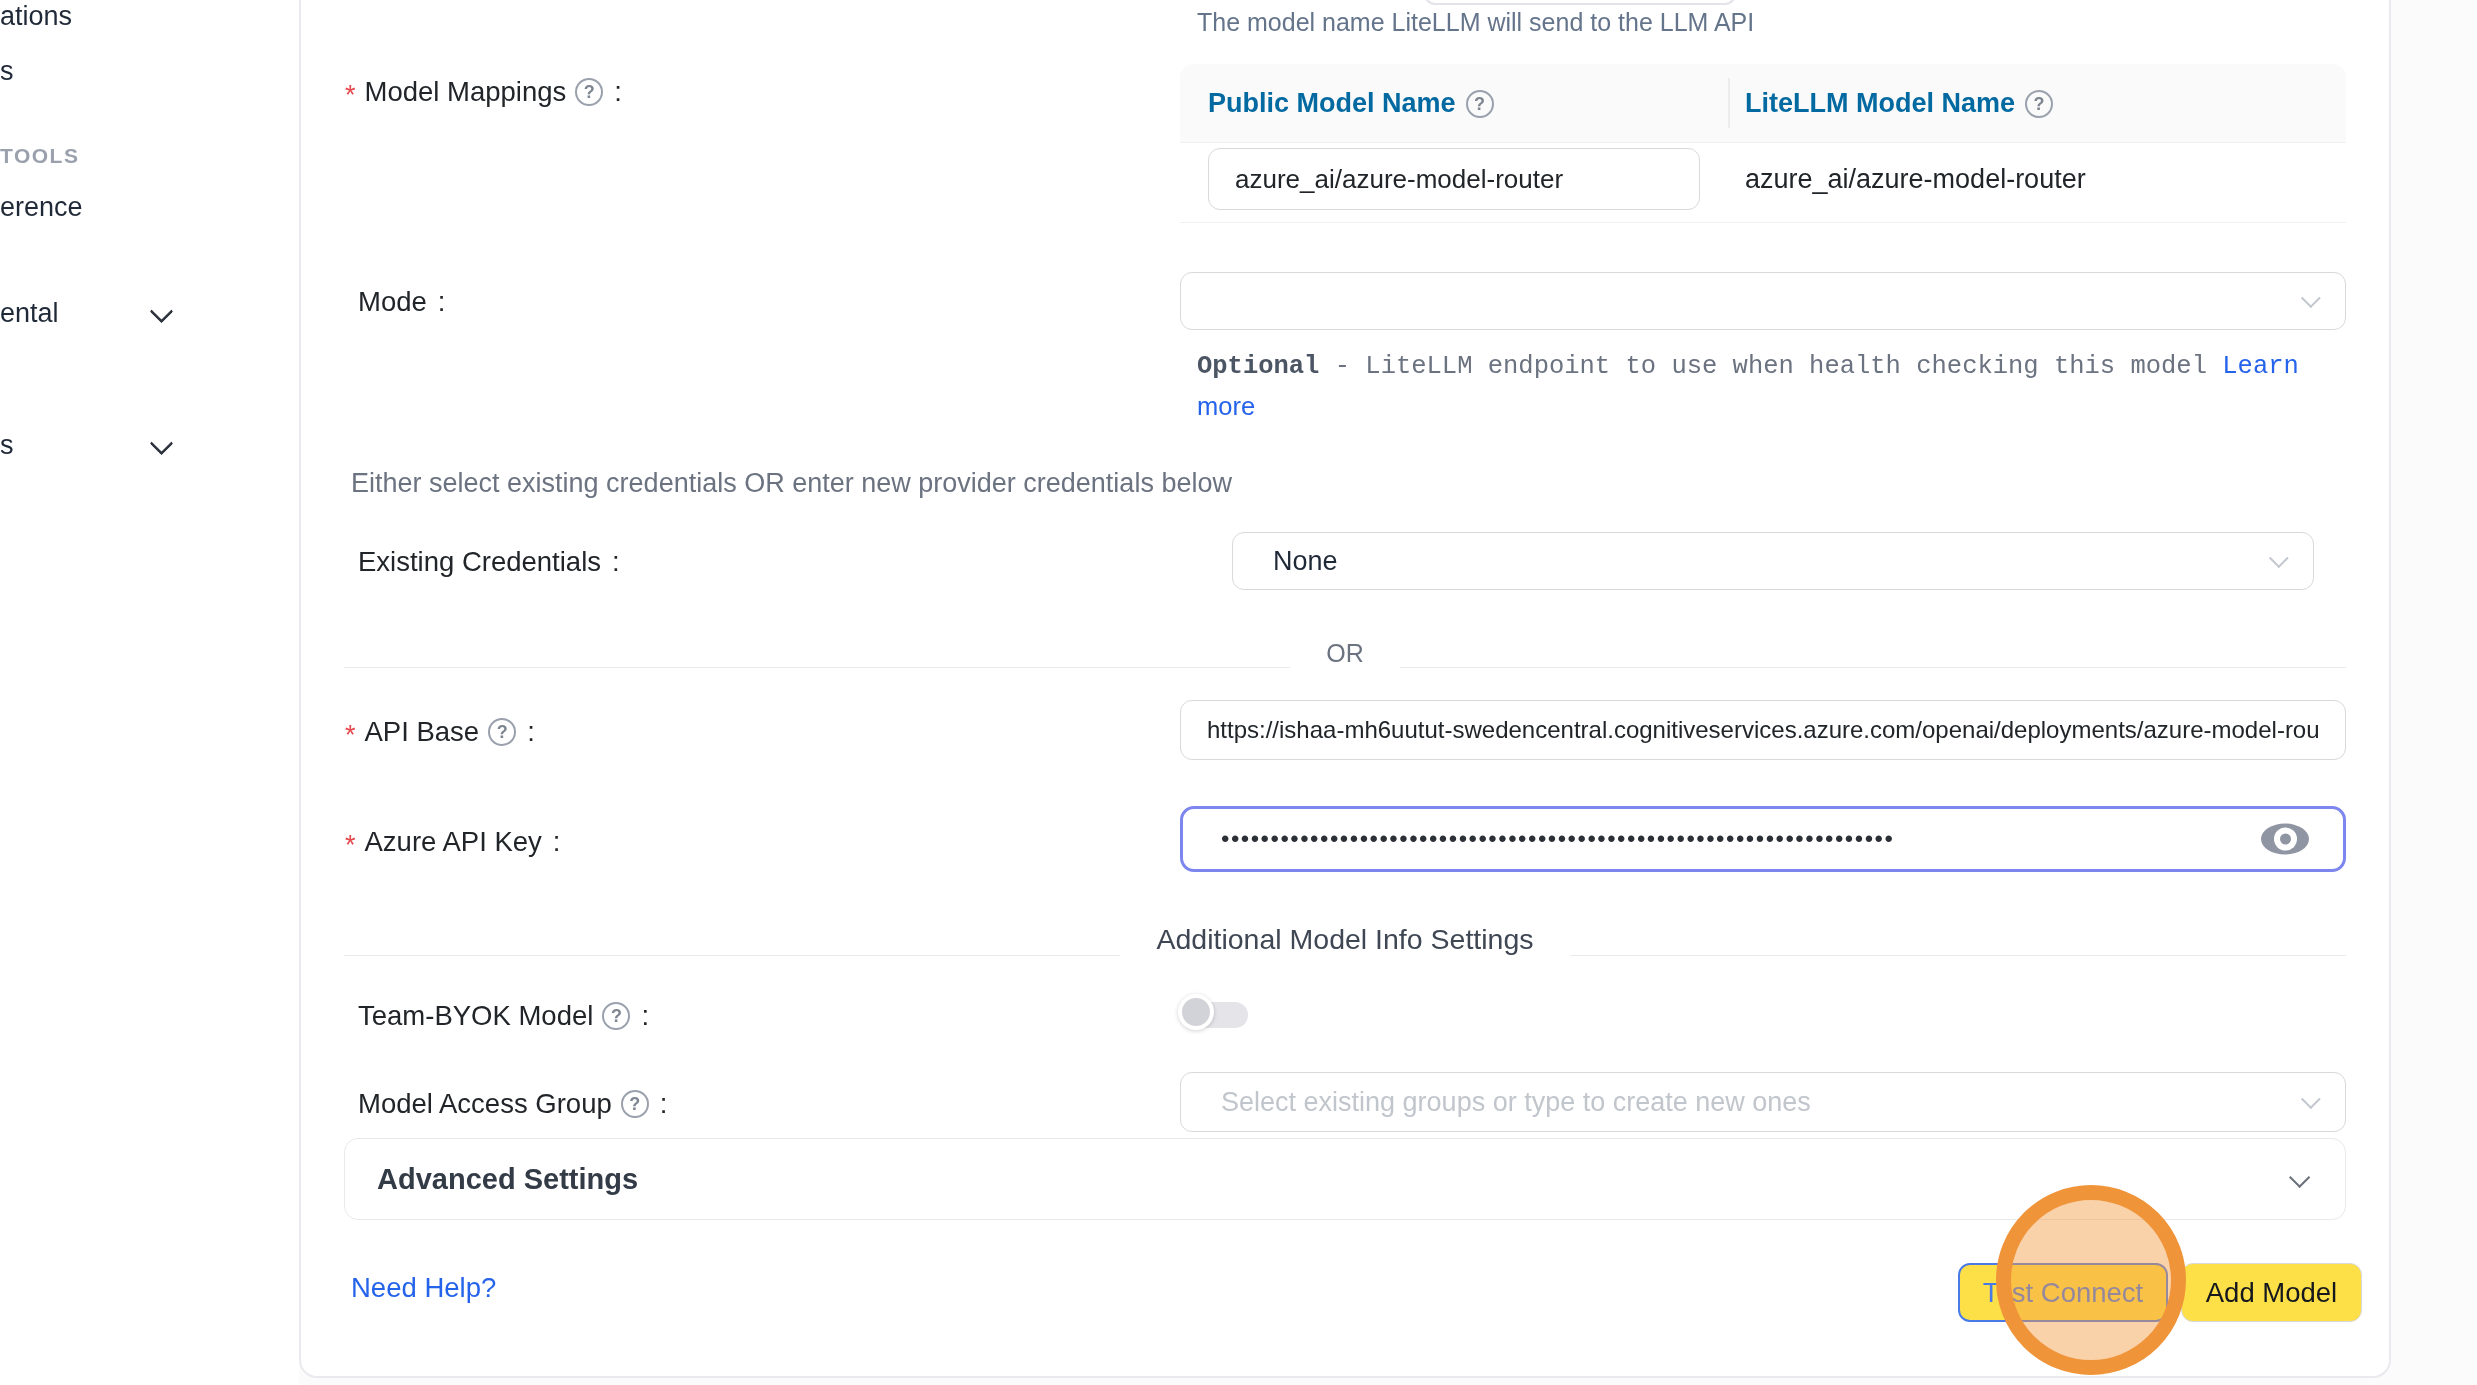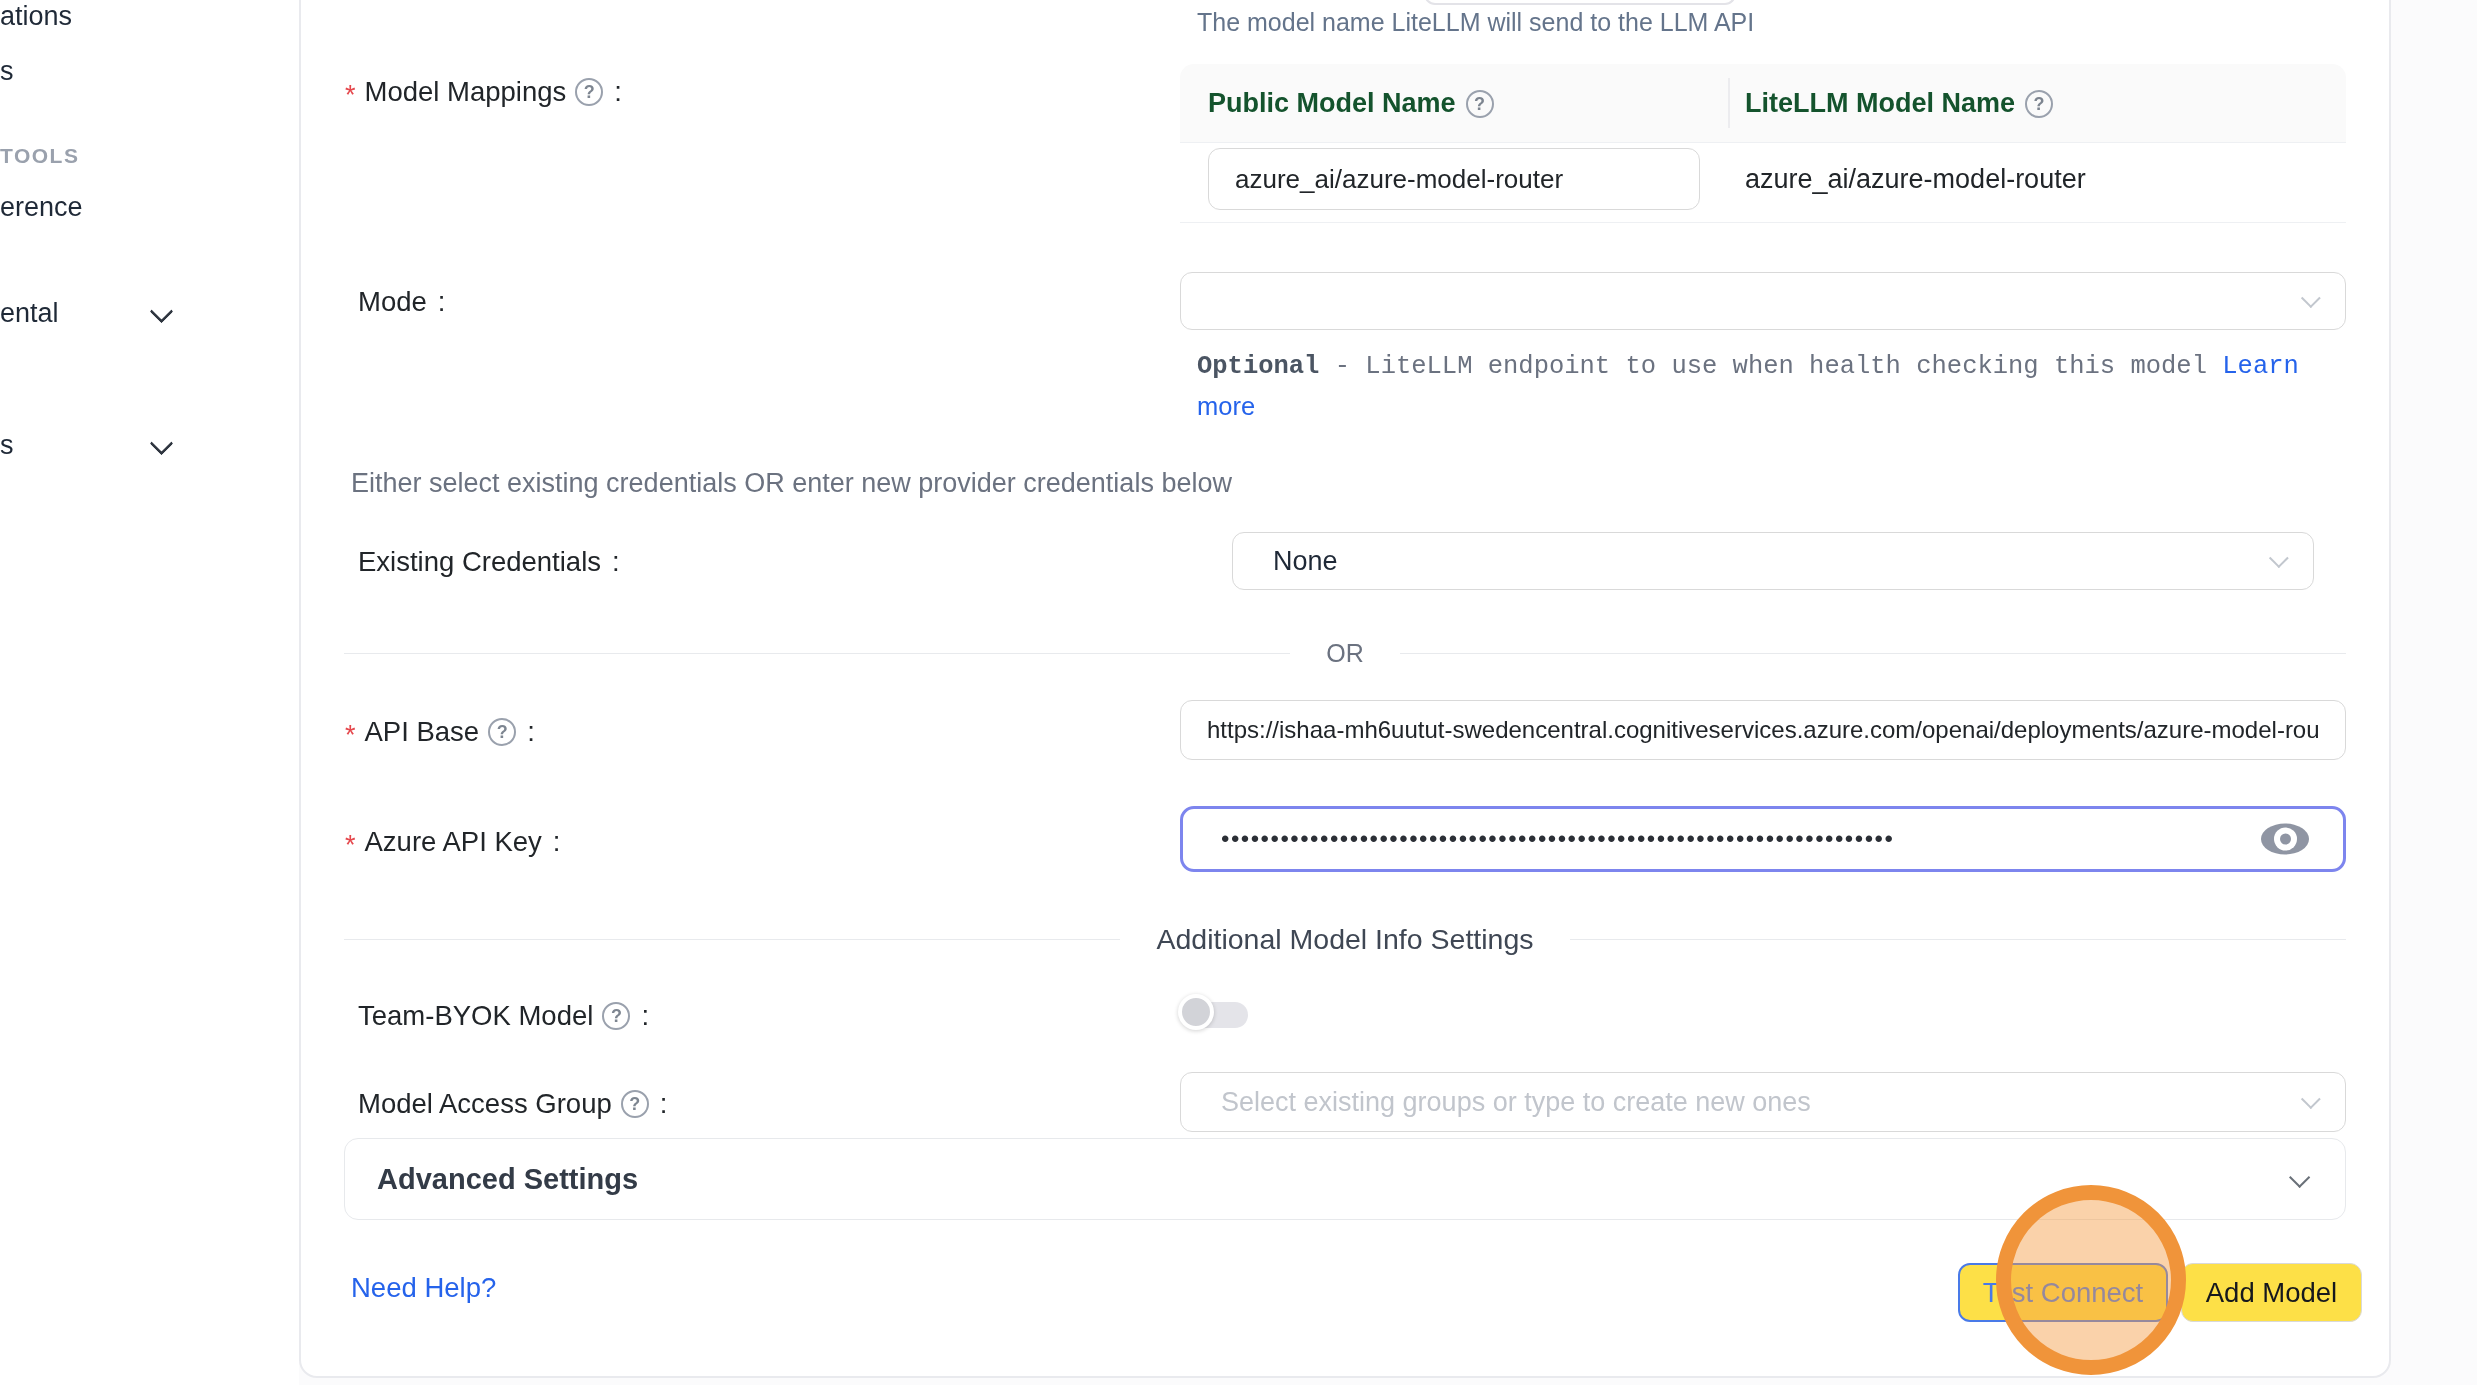--- a/index.html
+++ b/index.html
@@ -28,38 +28,38 @@
     display:inline-flex; align-items:center; justify-content:center;
     color:#7d8590; font-size:18px; font-weight:700; line-height:1;
   }
   .help-icon::after { content:"?"; }
 
   
   .tbl-header {
     position:absolute; left:1180px; top:64px; width:1166px; height:79px;
     background:#fafafa; border-radius:14px 14px 0 0; border-bottom:1.5px solid #eef0f3;
   }
-  .tbl-h-cell { position:absolute; top:0; height:79px; display:flex; align-items:center; gap:10px; font-size:27px; font-weight:700; color:#14532d; }
+  .tbl-h-cell { position:absolute; top:0; height:79px; display:flex; align-items:center; gap:10px; font-size:27px; font-weight:700; color:#0369a1; }
   .tbl-h-div { position:absolute; left:548px; top:14px; width:2px; height:50px; background:#ececef; }
   .tbl-row-border { position:absolute; left:1180px; top:222px; width:1166px; border-bottom:1.5px solid #eef0f3; }
 
   .text-input {
     position:absolute; border:1.5px solid #d9d9d9; border-radius:12px; background:#fff;
     font-family:"Liberation Sans", sans-serif; font-size:26px; color:#212529; outline:none;
   }
   .select-box {
     position:absolute; border:1.5px solid #d9d9d9; border-radius:12px; background:#fff;
     display:flex; align-items:center;
   }
   .select-chev {
     position:absolute; right:30px; width:14px; height:14px;
     border-right:2.2px solid #c2c7ce; border-bottom:2.2px solid #c2c7ce;
     transform:rotate(45deg) translateY(-4px);
   }
-  .divider-line { position:absolute; display:flex; align-items:center; }
+  .divider-line { position:absolute; display:flex; align-items:flex-end; }
   .divider-line .line { flex:1; height:0; border-top:1.5px solid #e8eaed; }
   .divider-line .dtext { padding:0 36px; white-space:nowrap; }
 
   
   .toggle-pill { position:absolute; left:1186px; top:1002px; width:62px; height:26px; border-radius:13px; background:#e4e4e9; }
   .toggle-knob { position:absolute; left:1178px; top:994px; width:36px; height:36px; border-radius:50%;
     background:#d2d3d8; border:4px solid #ffffff; box-shadow:0 1px 4px rgba(0,0,0,0.18); }
 
   
   .eye { position:absolute; right:34px; top:50%; transform:translateY(-50%); width:48px; height:31px; background:#8f95a3; border-radius:50%; }

